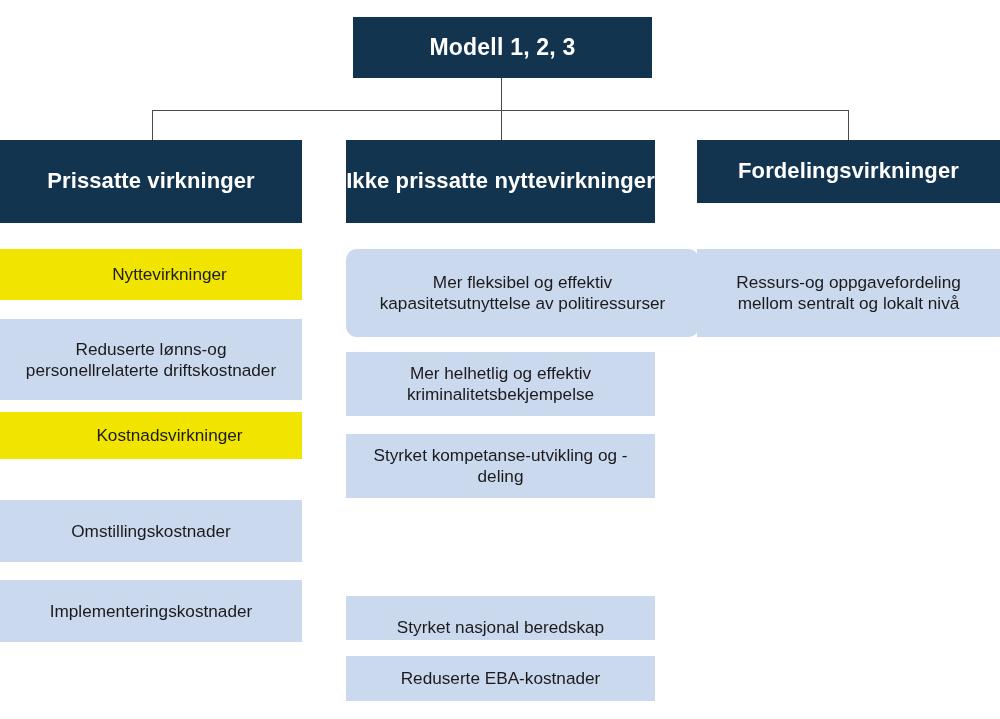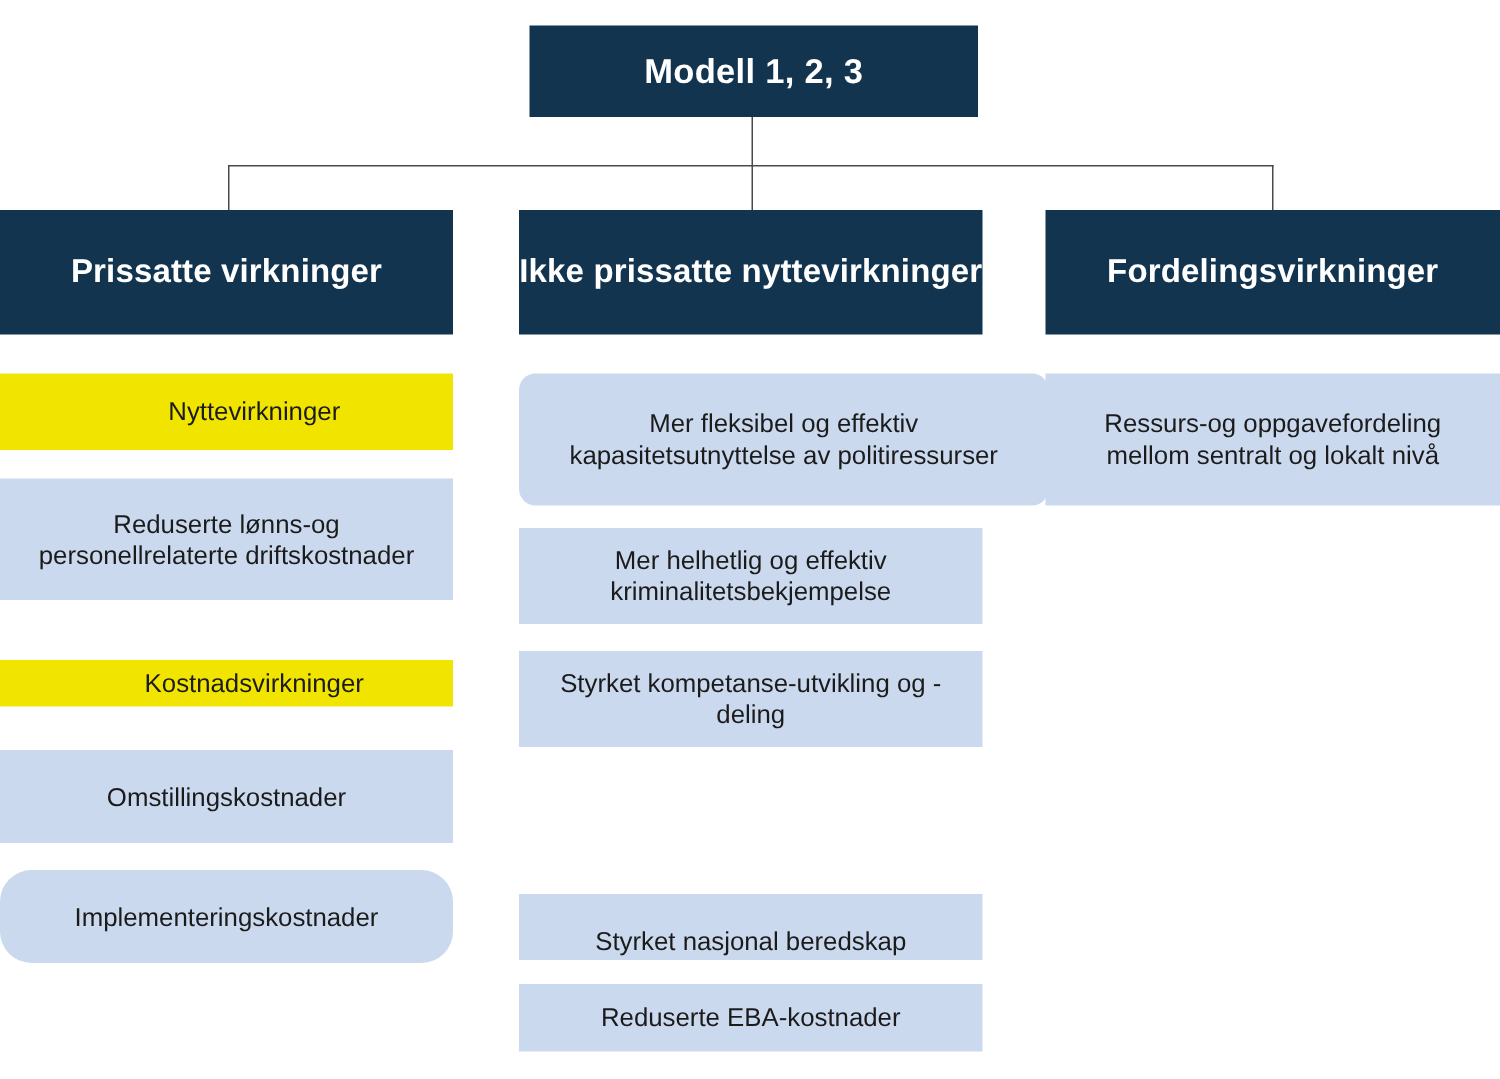--- a/index.html
+++ b/index.html
@@ -88,29 +88,29 @@
   </div>
 
   <div class="box box-leaf leaf-yellow" style="left:0px; top:249px; width:302px; height:51px;">
     <span class="txt">Nyttevirkninger</span>
   </div>
 
   <div class="box box-leaf leaf-blue" style="left:0px; top:319px; width:302px; height:81px;">
     <span class="txt">Reduserte lønns-og personellrelaterte driftskostnader</span>
   </div>
 
-  <div class="box box-leaf leaf-yellow" style="left:0px; top:440px; width:302px; height:31px;">
+  <div class="box box-leaf leaf-yellow" style="left:0px; top:412px; width:302px; height:47px;">
     <span class="txt">Kostnadsvirkninger</span>
   </div>
 
   <div class="box box-leaf leaf-blue" style="left:0px; top:500px; width:302px; height:62px;">
     <span class="txt">Omstillingskostnader</span>
   </div>
 
-  <div class="box box-leaf leaf-blue" style="left:0px; top:580px; width:302px; height:62px;border-radius:21px;">
+  <div class="box box-leaf leaf-blue" style="left:0px; top:580px; width:302px; height:62px;">
     <span class="txt">Implementeringskostnader</span>
   </div>
 
   <div class="box box-header" style="left:346px; top:140px; width:309px; height:83px;">
     <span class="txt">Ikke prissatte nyttevirkninger</span>
   </div>
 
   <div class="box box-leaf leaf-blue" style="left:346px; top:249px; width:353px; height:88px;border-radius:11px;">
     <span class="txt">Mer fleksibel og effektiv kapasitetsutnyttelse av politiressurser</span>
   </div>
@@ -125,21 +125,21 @@
 
 
   <div class="box box-leaf leaf-blue" style="left:346px; top:596px; width:309px; height:44px;align-items:flex-end;">
     <span class="txt">Styrket nasjonal beredskap</span>
   </div>
 
   <div class="box box-leaf leaf-blue" style="left:346px; top:656px; width:309px; height:45px;">
     <span class="txt">Reduserte EBA-kostnader</span>
   </div>
 
-  <div class="box box-header" style="left:697px; top:140px; width:303px; height:83px;">
+  <div class="box box-header" style="left:697px; top:140px; width:303px; height:63px;">
     <span class="txt">Fordelingsvirkninger</span>
   </div>
 
   <div class="box box-leaf leaf-blue" style="left:697px; top:249px; width:303px; height:88px;">
     <span class="txt">Ressurs-og oppgavefordeling mellom sentralt og lokalt nivå</span>
   </div>
 
 </div>
 
 </body></html>

